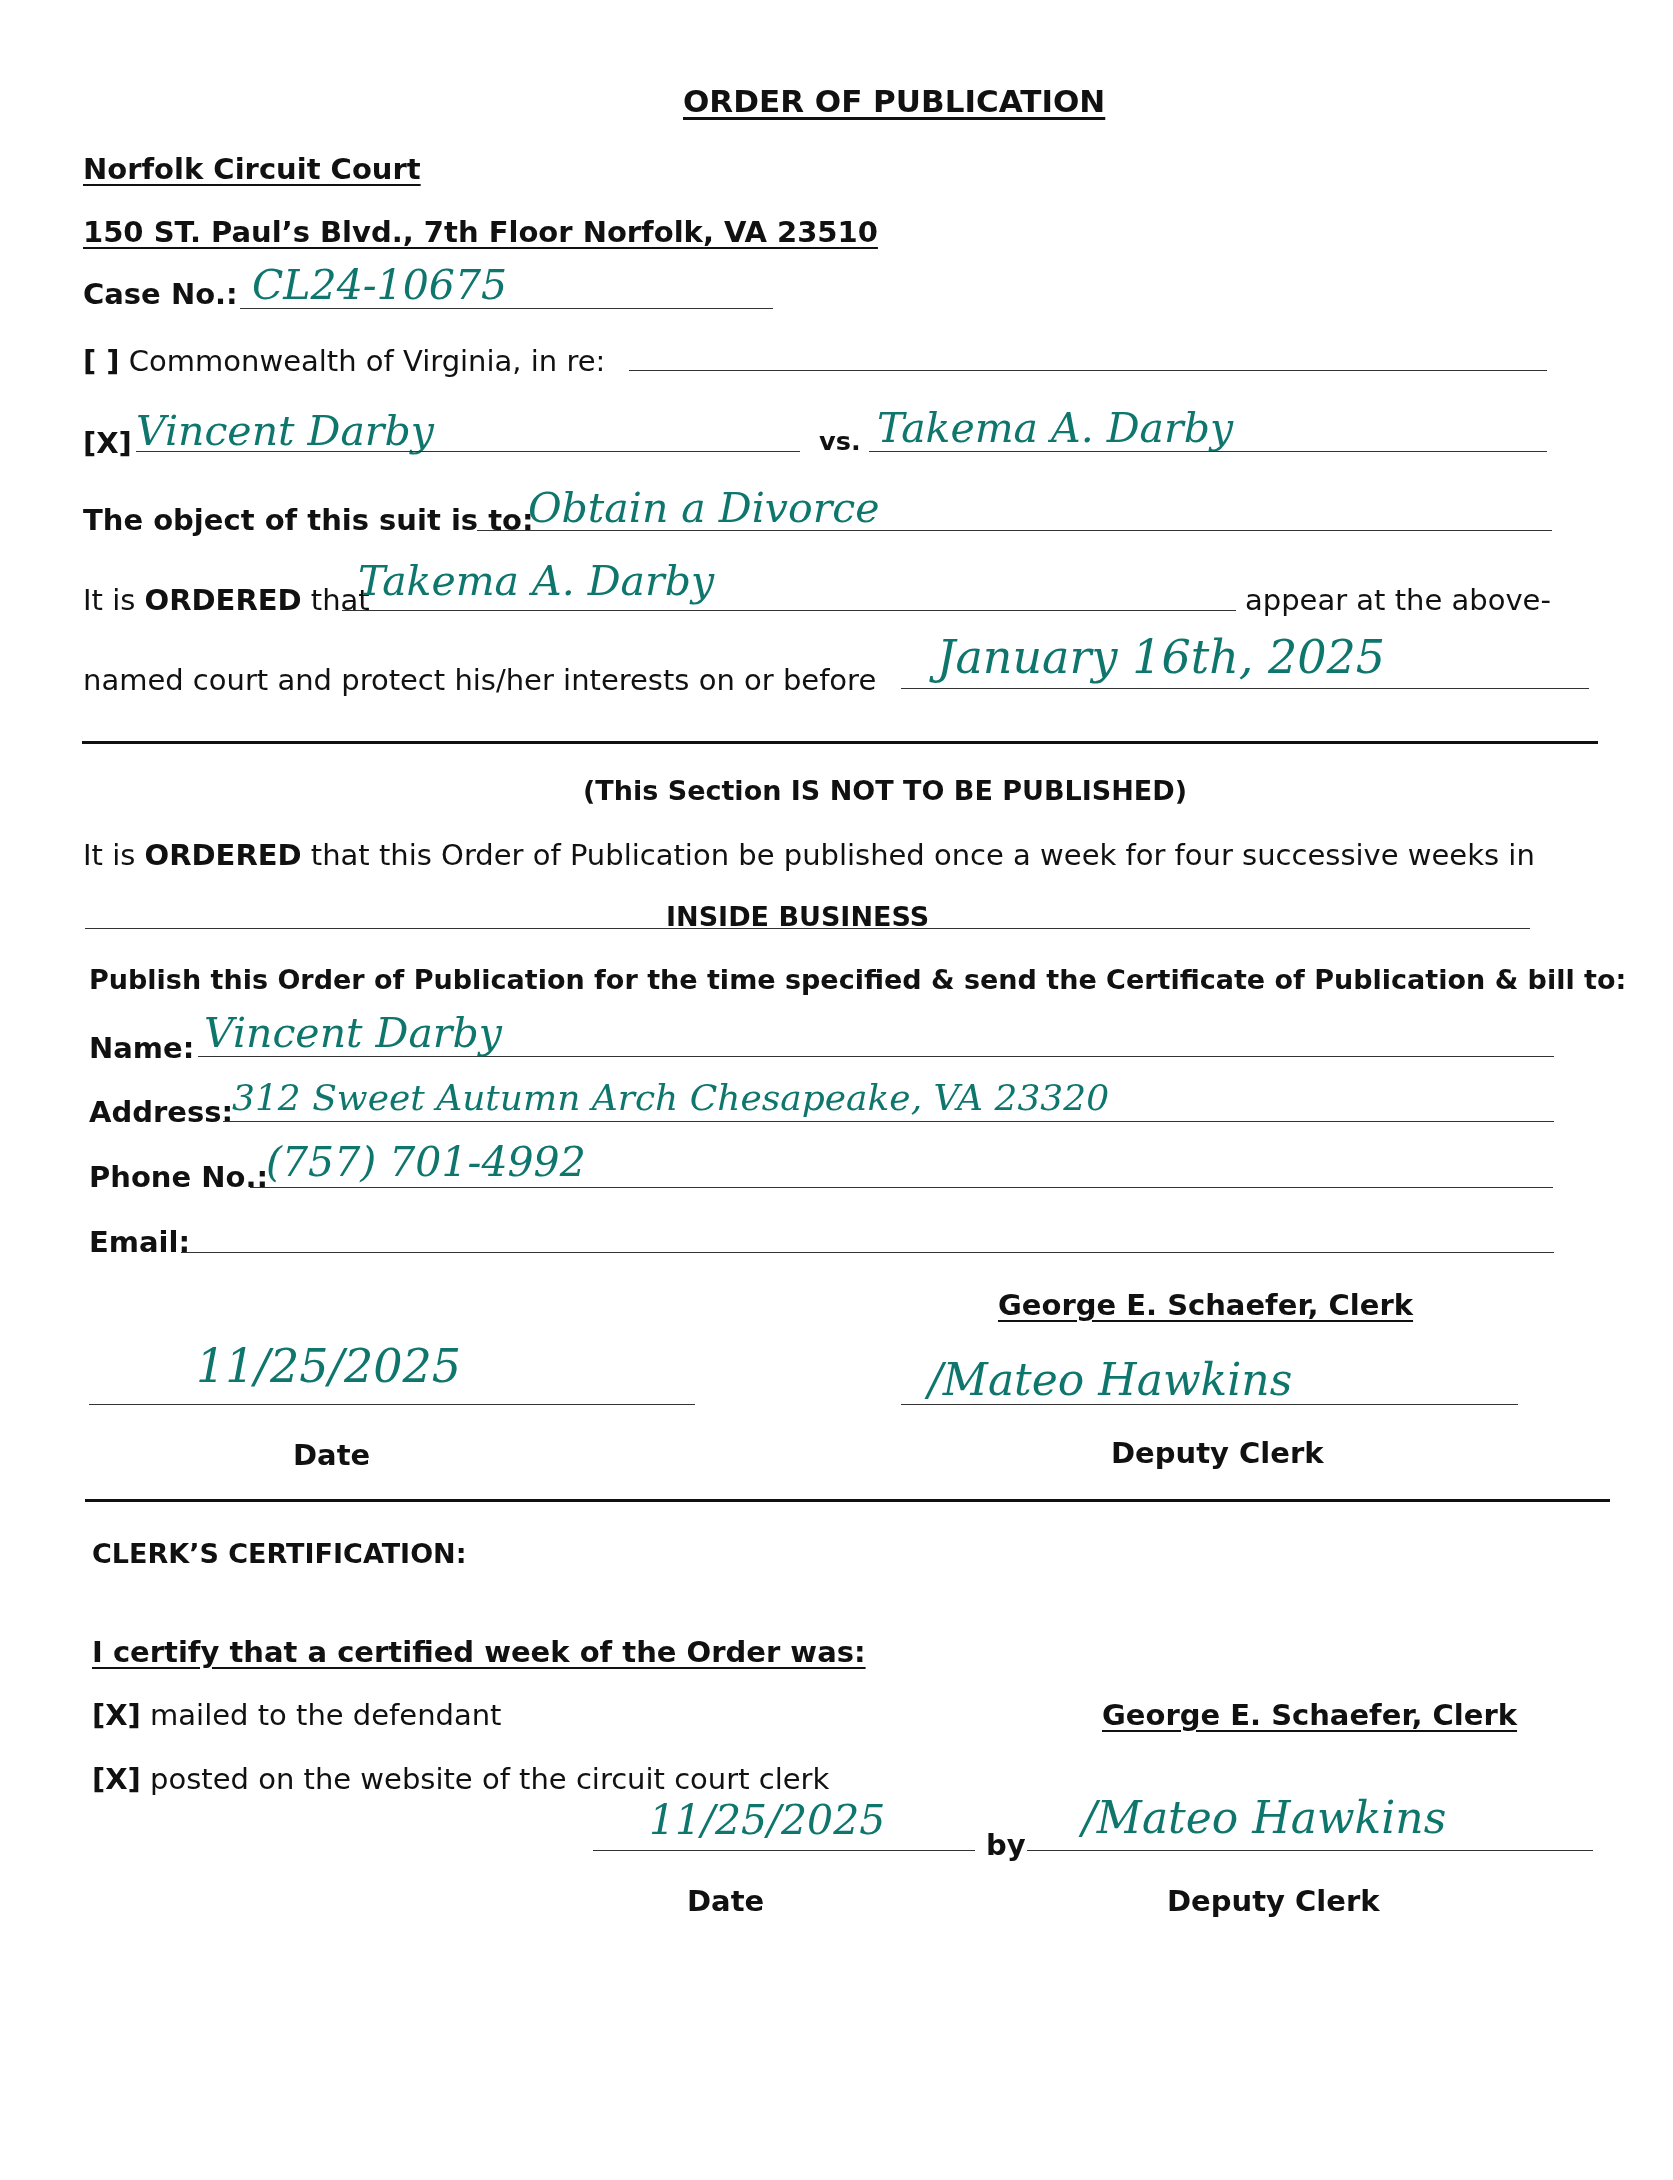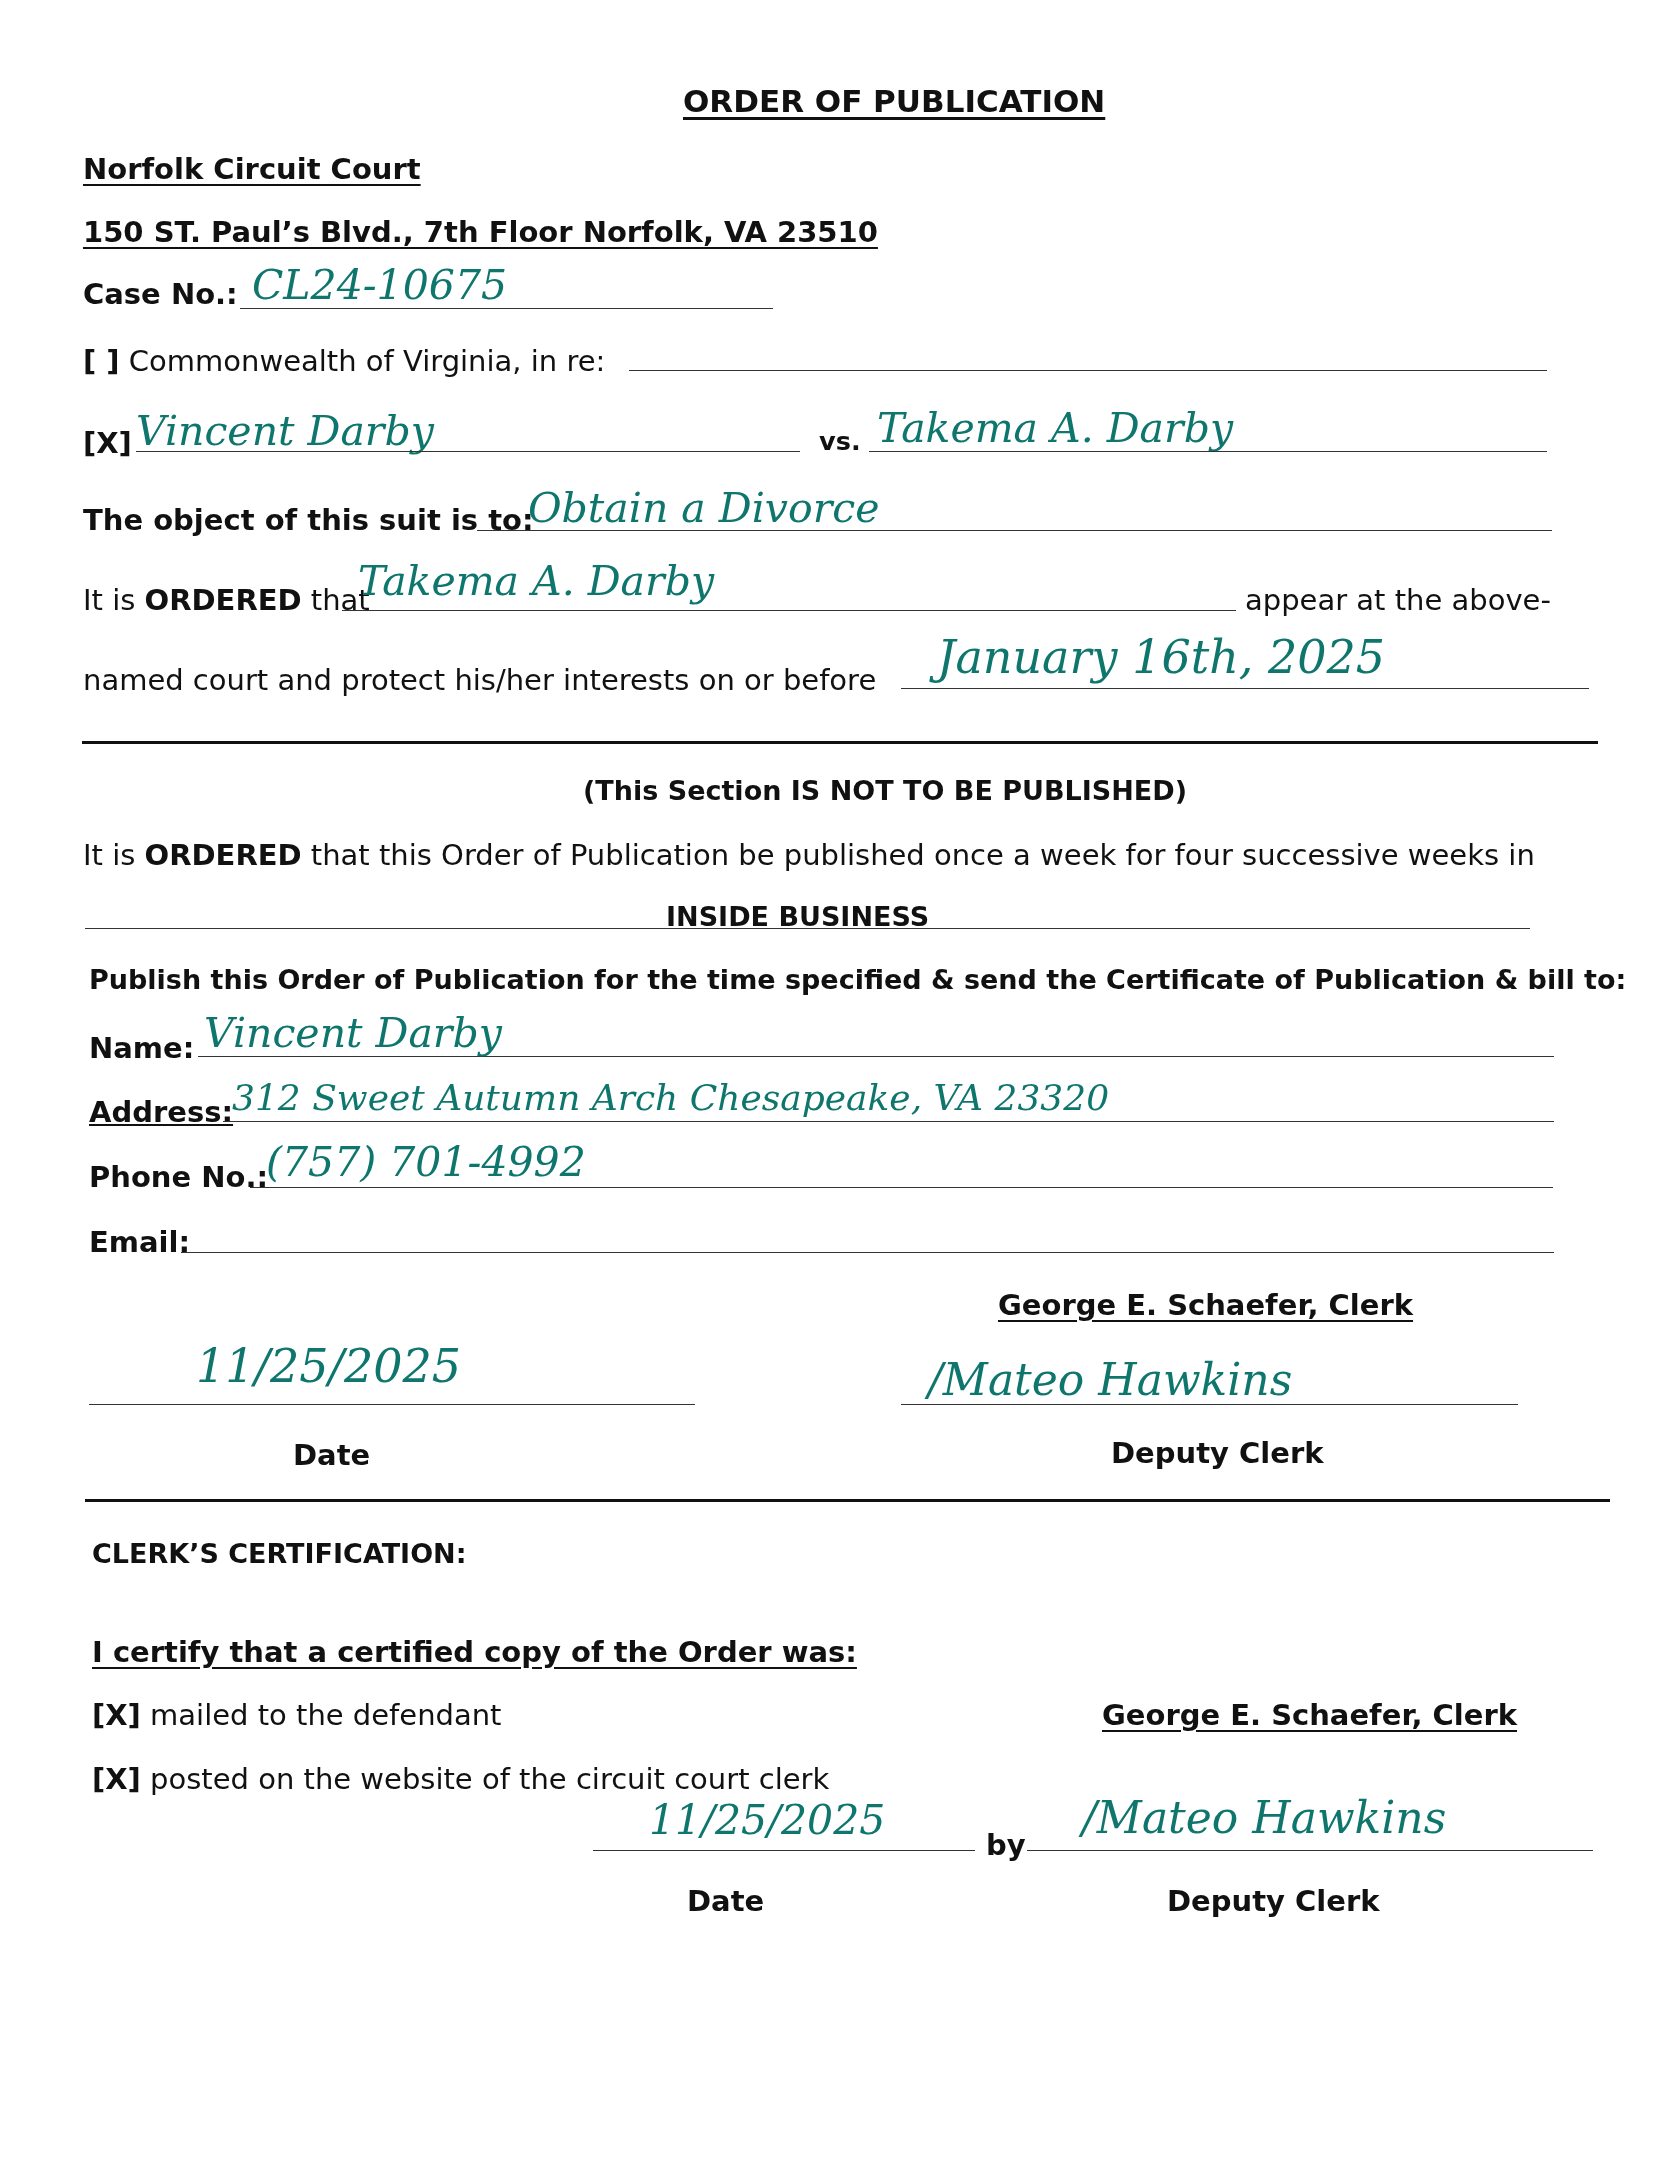--- a/index.html
+++ b/index.html
@@ -61,21 +61,21 @@
   </div>
   <div class="line" style="left:85px;top:928px;width:1445px;"></div>
   <div class="t b" style="left:666px;top:901px;font-size:27px;">INSIDE BUSINESS</div>
 
   <div class="t b" style="left:89px;top:964px;font-size:27px;">Publish this Order of Publication for the time specified &amp; send the Certificate of Publication &amp; bill to:</div>
 
   <div class="t b" style="left:89px;top:1031px;">Name:</div>
   <div class="line" style="left:198px;top:1056px;width:1356px;"></div>
   <div class="hw" style="left:204px;top:1009px;">Vincent Darby</div>
 
-  <div class="t b" style="left:89px;top:1095px;text-decoration:underline;">Address:</div>
+  <div class="t b" style="left:89px;top:1095px;">Address:</div>
   <div class="line" style="left:223px;top:1121px;width:1331px;"></div>
   <div class="hw" style="left:232px;top:1077px;font-size:36px;">312 Sweet Autumn Arch Chesapeake, VA 23320</div>
 
   <div class="t b" style="left:89px;top:1160px;">Phone No.:</div>
   <div class="line" style="left:250px;top:1187px;width:1303px;"></div>
   <div class="hw" style="left:266px;top:1138px;">(757) 701-4992</div>
 
   <div class="t b" style="left:89px;top:1225px;">Email:</div>
   <div class="line" style="left:181px;top:1252px;width:1373px;"></div>
 
@@ -85,21 +85,21 @@
   <div class="line" style="left:89px;top:1404px;width:606px;"></div>
   <div class="t b" style="left:293px;top:1438px;">Date</div>
 
   <div class="hw" style="left:928px;top:1354px;font-size:44px;">/Mateo Hawkins</div>
   <div class="line" style="left:901px;top:1404px;width:617px;"></div>
   <div class="t b" style="left:1111px;top:1436px;">Deputy Clerk</div>
 
   <div class="rule" style="left:85px;top:1499px;width:1525px;"></div>
 
   <div class="t b" style="left:92px;top:1538px;font-size:27px;">CLERK’S CERTIFICATION:</div>
-  <div class="t b u" style="left:92px;top:1635px;">I certify that a certified copy of the Order was:</div>
+  <div class="t b u" style="left:92px;top:1635px;">I certify that a certified week of the Order was:</div>
 
   <div class="t" style="left:92px;top:1698px;">
     <span class="cb">[X]</span>
     <span>mailed to the defendant</span>
   </div>
   <div class="t b u" style="left:1102px;top:1698px;">George E. Schaefer, Clerk</div>
 
   <div class="t" style="left:92px;top:1762px;">
     <span class="cb">[X]</span>
     <span>posted on the website of the circuit court clerk</span>

